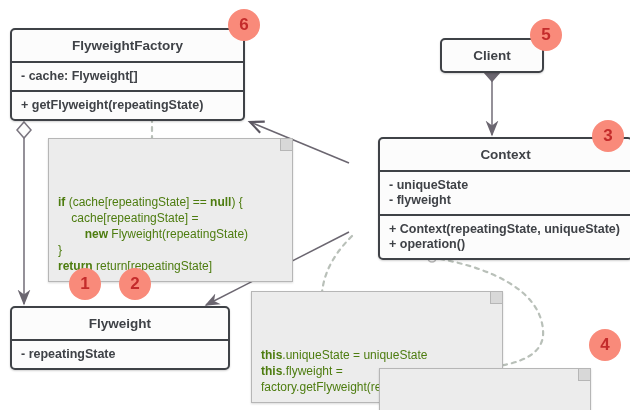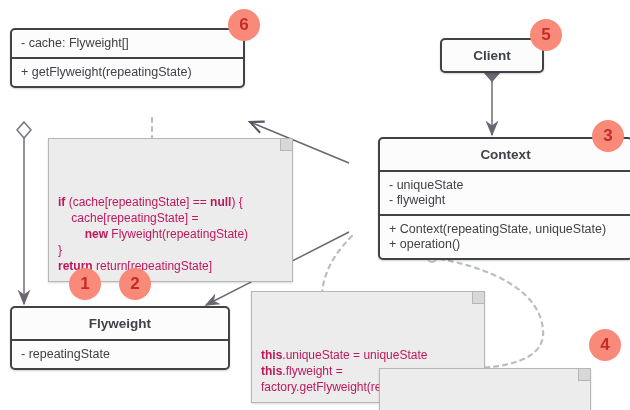--- a/index.html
+++ b/index.html
@@ -41,31 +41,32 @@
     white-space: nowrap;
   }
   .uml .row.title {
     text-align: center;
     font-weight: bold;
     font-size: 13.5px;
     padding: 8px 9px;
   }
   .uml .row + .row {
     border-top: 2px solid #3f4247;
+    font-weight: bold;
   }
   .uml .row .mem { display: block; }
 
   
   .note {
     position: absolute;
     background: #ececec;
     border: 1px solid #b6b6b6;
     box-sizing: border-box;
     font-size: 12px;
-    color: #be185d;
+    color: #4d7c0f;
     line-height: 16px;
     padding: 7px 9px;
     box-shadow: 0 1px 2px rgba(0,0,0,.15);
     white-space: pre;
   }
   .note .fold {
     position: absolute;
     top: 0; right: 0;
     width: 11px; height: 11px;
     background: #d8d8d8;
@@ -139,20 +140,21 @@
     </g>
 
     
     <g>
       <circle cx="432" cy="258" r="4" fill="none" stroke="#b9b9b9" stroke-width="1.6"></circle>
       <path d="M440,259 C490,268 540,290 543,330 C545,352 525,365 480,368" fill="none" stroke="#b9c0b9" stroke-width="2.2" stroke-dasharray="4 5" stroke-linecap="round"></path>
     </g>
   </svg>
 
   <div class="uml" style="left:10px; top:28px; width:235px;">
+    <div class="row title">FlyweightFactory</div>
     <div class="row">
       <span class="mem">- cache: Flyweight[]</span>
     </div>
     <div class="row">
       <span class="mem">+ getFlyweight(repeatingState)</span>
     </div>
   </div>
 
   <div class="uml" style="left:440px; top:38px; width:104px;">
     <div class="row title">Client</div>
@@ -174,21 +176,21 @@
     <div class="row title">Flyweight</div>
     <div class="row">
       <span class="mem">- repeatingState</span>
     </div>
   </div>
 
   <div class="note" style="left:48px; top:138px; width:245px;">
     <span class="fold"></span>
   <span class="ln"><b>if</b><span> (cache[repeatingState] == </span><b>null</b><span>) {</span></span><span class="ln"><span>    cache[repeatingState] =</span></span><span class="ln"><span>        </span><b>new</b><span> Flyweight(repeatingState)</span></span><span class="ln"><span>}</span></span><span class="ln"><b>return</b><span> return[repeatingState]</span></span></div>
 
-  <div class="note" style="left:251px; top:291px; width:234px;">
+  <div class="note" style="left:251px; top:291px; width:252px;">
     <span class="fold"></span>
   <span class="ln"><b>this</b><span>.uniqueState = uniqueState</span></span><span class="ln"><b>this</b><span>.flyweight =</span></span><span class="ln"><span>factory.getFlyweight(repeatingState)</span></span></div>
 
   <div class="note" style="left:379px; top:368px; width:212px;">
     <span class="fold"></span>
   </div>
 
   <div class="badge" style="left:69px; top:268px;">
     <span>1</span>
   </div>

